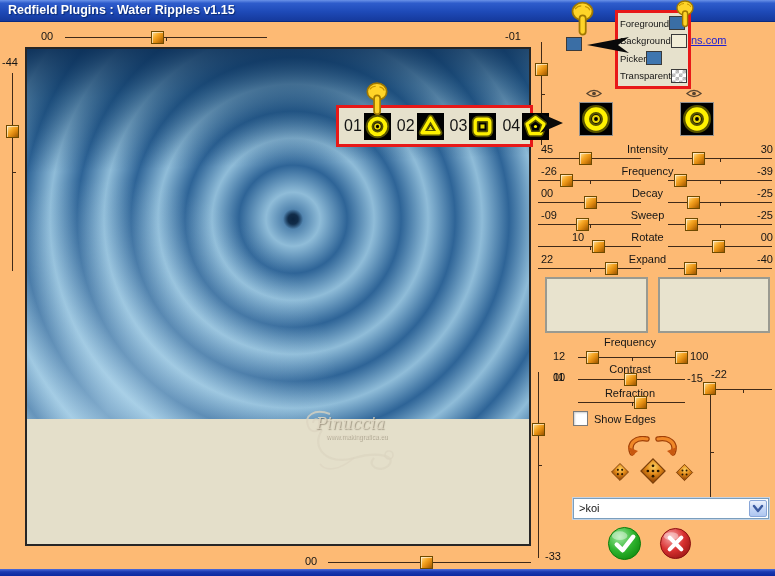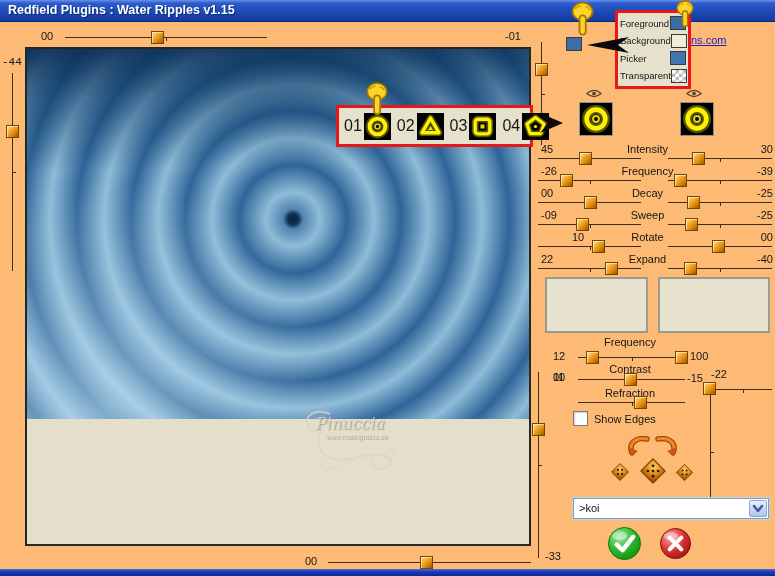--- a/index.html
+++ b/index.html
@@ -40,21 +40,21 @@
     text-shadow:1px 1px 0 rgba(90,80,60,0.4);}
   
   .redbox{position:absolute;box-sizing:border-box;border:3px solid #E81818;background:#E6E1CC;}
   
   #patternbox{left:336px;top:105px;width:197px;height:42px;display:flex;align-items:center;padding-left:5px;z-index:5;}
   .pat-num{font-size:16px;margin-right:2px;}
   .pat-thumb{width:27px;height:27px;margin-right:6px;background:#000;flex:0 0 auto;}
   .pat-thumb svg{display:block;}
   
   #colorpanel{left:615px;top:10px;width:76px;height:79px;display:flex;flex-direction:column;justify-content:space-evenly;padding:1px 2px;z-index:4;}
-  .cp-row{display:flex;align-items:center;justify-content:space-between;height:16px;}
+  .cp-row{display:flex;align-items:center;justify-content:flex-start;height:16px;}
   .cp-row .small{position:static;}
   .swatch{width:16px;height:14px;box-sizing:border-box;border:1px solid #3a3a3a;flex:0 0 auto;}
   .sw-fg{background:#3A6EA5;}
   .sw-bg{background:#F2EDD7;}
   .sw-pick{background:#3F76AF;}
   .sw-tr{background:#fff;background-image:linear-gradient(45deg,#b8b8b8 25%,transparent 25%,transparent 75%,#b8b8b8 75%),linear-gradient(45deg,#b8b8b8 25%,transparent 25%,transparent 75%,#b8b8b8 75%);background-size:7px 7px;background-position:0 0,3.5px 3.5px;}
   .bigthumb{position:absolute;width:34px;height:34px;box-sizing:border-box;border:1px solid #909090;background:#000;}
   a.link{color:#2020D0;text-decoration:underline;cursor:pointer;}
   
   #preset{position:absolute;left:573px;top:498px;width:196px;height:21px;box-sizing:border-box;
@@ -96,21 +96,21 @@
 
   <div id="titlebar">
     <span class="t">Redfield Plugins : Water Ripples v1.15</span>
   </div>
 
   <span class="lbl" style="left:41px;top:30px;">00</span>
   <div class="track-h" style="left:65px;top:37px;width:202px;"></div>
   <div class="handle" style="left:151px;top:31px;"></div>
   <span class="lbl" style="left:505px;top:30px;">-01</span>
 
-  <span class="lbl" style="left:2px;top:56px;font-family:Liberation Mono, monospace;">-44</span>
+  <span class="lbl" style="left:2px;top:56px;">-44</span>
   <div class="track-v" style="left:12px;top:73px;height:198px;"></div>
   <div class="handle" style="left:6px;top:125px;"></div>
 
   <div id="frame">
     <div id="water"></div>
     <div id="watermark">
       <svg class="icon" style="left:0;top:0;" width="180" height="78" viewBox="0 0 180 78">
         <path d="M60 14 C44 8 34 16 38 26 C41 34 52 32 51 24 C50 18 43 18 43 23" fill="none" stroke="rgba(220,212,192,0.75)" stroke-width="2"></path>
         <path d="M52 30 C40 48 58 66 84 58 C108 51 128 56 118 66 C110 73 96 66 104 58" fill="none" stroke="rgba(220,212,192,0.7)" stroke-width="2.2"></path>
         <path d="M84 58 C70 70 56 72 50 64" fill="none" stroke="rgba(220,212,192,0.6)" stroke-width="1.6"></path>

